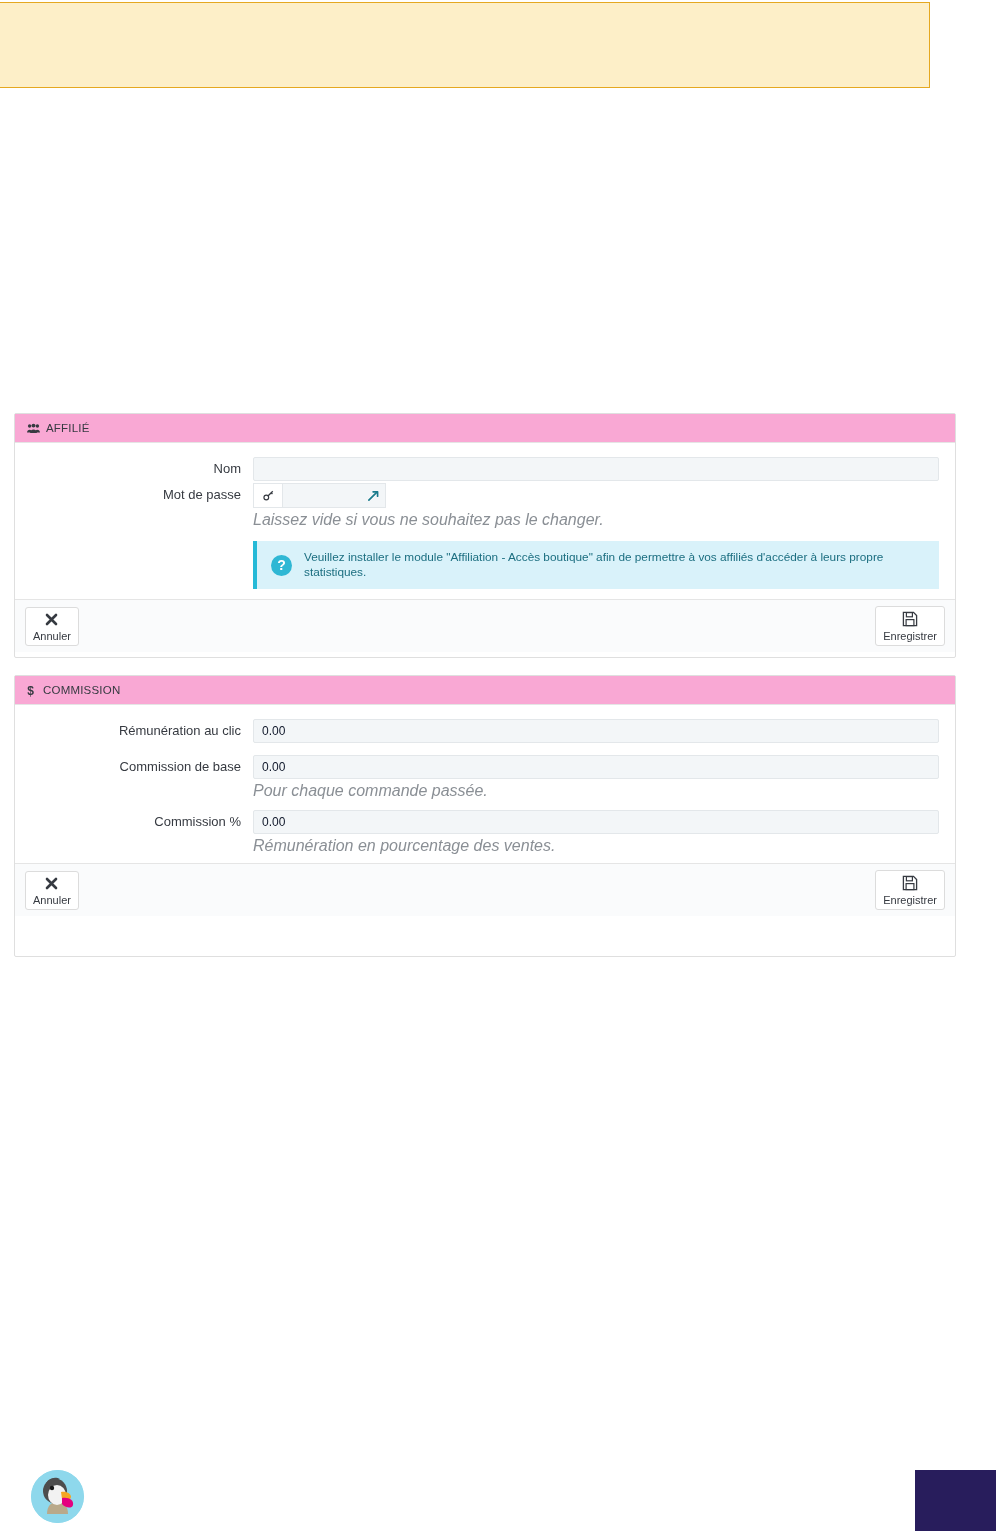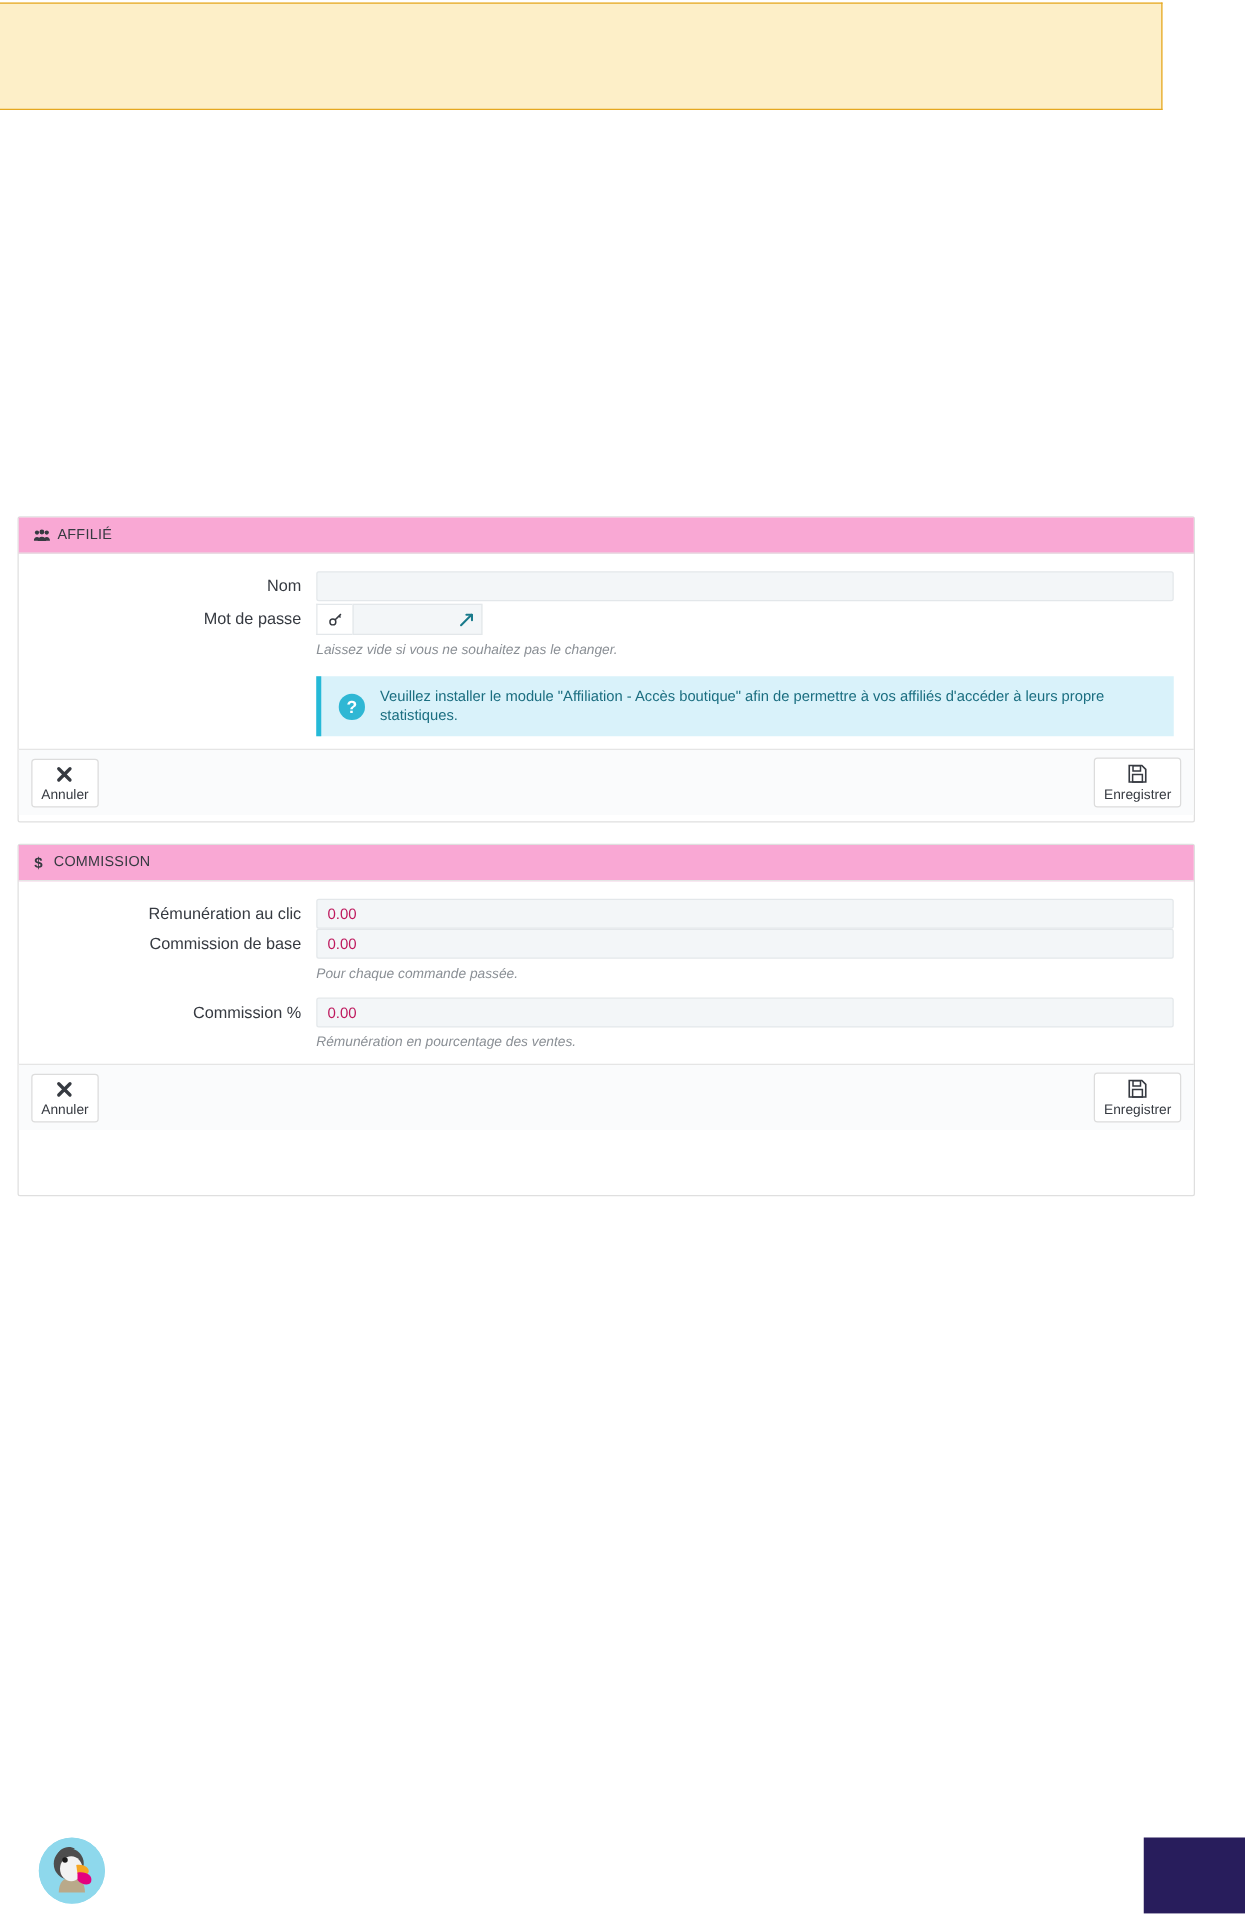--- a/index.html
+++ b/index.html
@@ -67,29 +67,29 @@
   }
   .form-control-wrap { flex: 1; }
 
   .input {
     width: 100%;
     height: 24px;
     background: #f3f6f8;
     border: 1px solid #e3e7ea;
     border-radius: 2px;
     font-size: 12px;
-    color: #be185d;
+    color: #0f172a;
     padding: 0 8px;
     font-family: "Liberation Sans", sans-serif;
     line-height: 22px;
     display: block;
   }
 
   .help-text {
-    font-size: 11px;
+    font-size: 16px;
     font-style: italic;
     color: #8a8f95;
     margin-top: 5px;
     line-height: 14px;
   }
 
   
   .pw-group { display: flex; width: 133px; height: 25px; }
   .pw-addon {
     width: 29px; height: 25px;
@@ -270,21 +270,21 @@
       <span class="hd-icon">
         <svg width="10" height="13" viewBox="0 0 10 14">
           <text x="0" y="11.6" font-family="Liberation Sans, sans-serif" font-size="13" font-weight="bold" fill="#363a41">$</text>
         </svg>
       </span>
       <span class="hd-text">COMMISSION</span>
     </div>
 
     <div class="panel-body">
 
-      <div class="form-row" style="">
+      <div class="form-row" style="margin-bottom:12px;">
         <div class="form-label">Rémunération au clic</div>
         <div class="form-control-wrap">
           <input class="input" type="text" value="0.00" style="">
         </div>
       </div>
 
       <div class="form-row" style="margin-bottom:12px;">
         <div class="form-label">Commission de base</div>
         <div class="form-control-wrap">
           <input class="input" type="text" value="0.00" style="">

